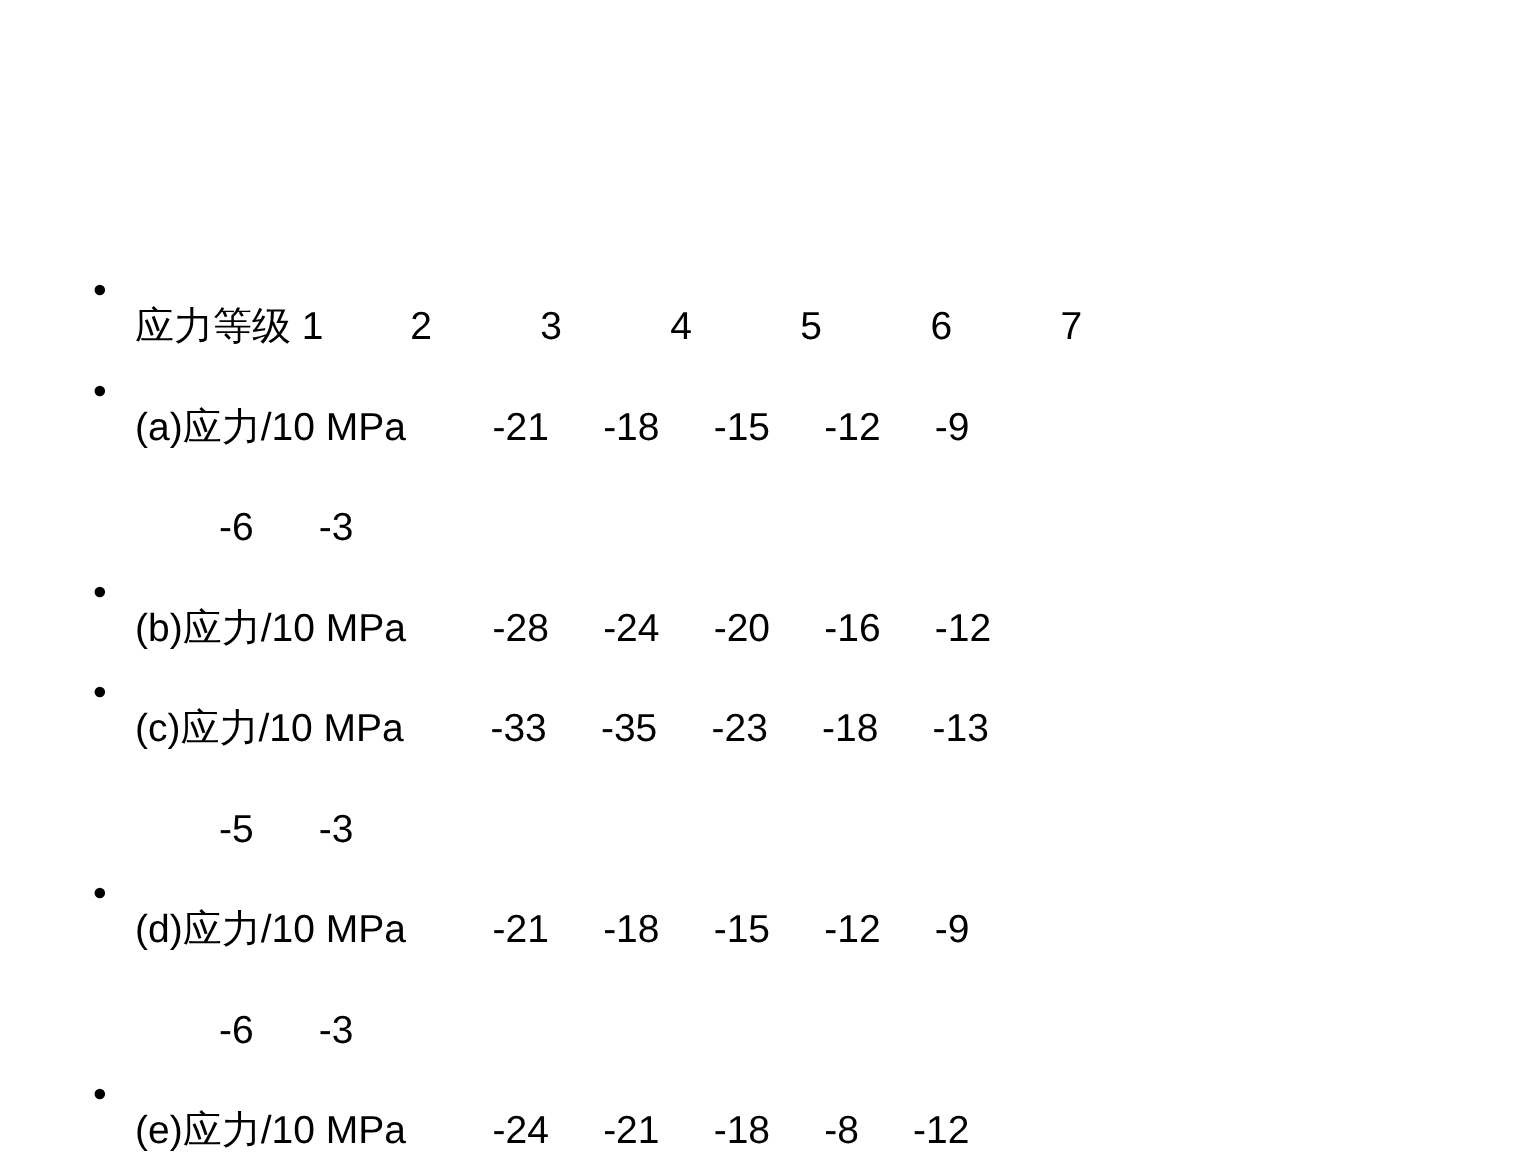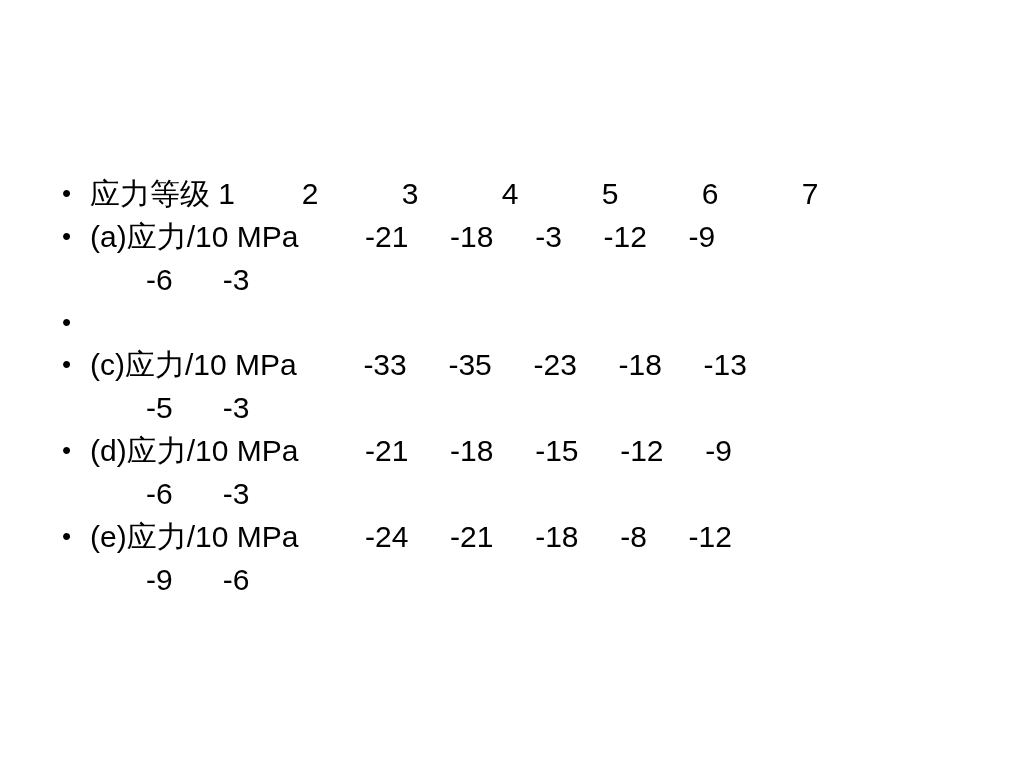--- a/index.html
+++ b/index.html
@@ -37,24 +37,25 @@
     font-size: 26px;
     line-height: 42px;
     text-align: left;
     padding-left: 6px;
     box-sizing: border-box;
   }
   .bullet-body {
     flex: 1 1 auto;
   }
   .line {
-    font-size: 30px;
+    font-size: 26px;
     line-height: 43px;
     white-space: pre;
     letter-spacing: 0px;
+    margin-top: 24px;
   }
   .line.cont {
     padding-left: 56px;
   }
 </style>
 </head>
 <body>
 
 <div class="slide">
   <div class="content">
@@ -62,28 +63,29 @@
     <div class="bullet-row">
       <div class="bullet-mark">•</div>
       <div class="bullet-body">
         <div class="line">应力等级 1        2          3          4          5          6          7</div>
       </div>
     </div>
 
     <div class="bullet-row">
       <div class="bullet-mark">•</div>
       <div class="bullet-body">
-        <div class="line">(a)应力/10 MPa        -21     -18     -3     -12     -9</div>
+        <div class="line">(a)应力/10 MPa        -21     -18     -15     -12     -9</div>
         <div class="line cont">-6      -3</div>
       </div>
     </div>
 
     <div class="bullet-row">
       <div class="bullet-mark">•</div>
       <div class="bullet-body">
+        <div class="line">(b)应力/10 MPa        -28     -24     -20     -16     -12</div>
       </div>
     </div>
 
     <div class="bullet-row">
       <div class="bullet-mark">•</div>
       <div class="bullet-body">
         <div class="line">(c)应力/10 MPa        -33     -35     -23     -18     -13</div>
         <div class="line cont">-5      -3</div>
       </div>
     </div>

